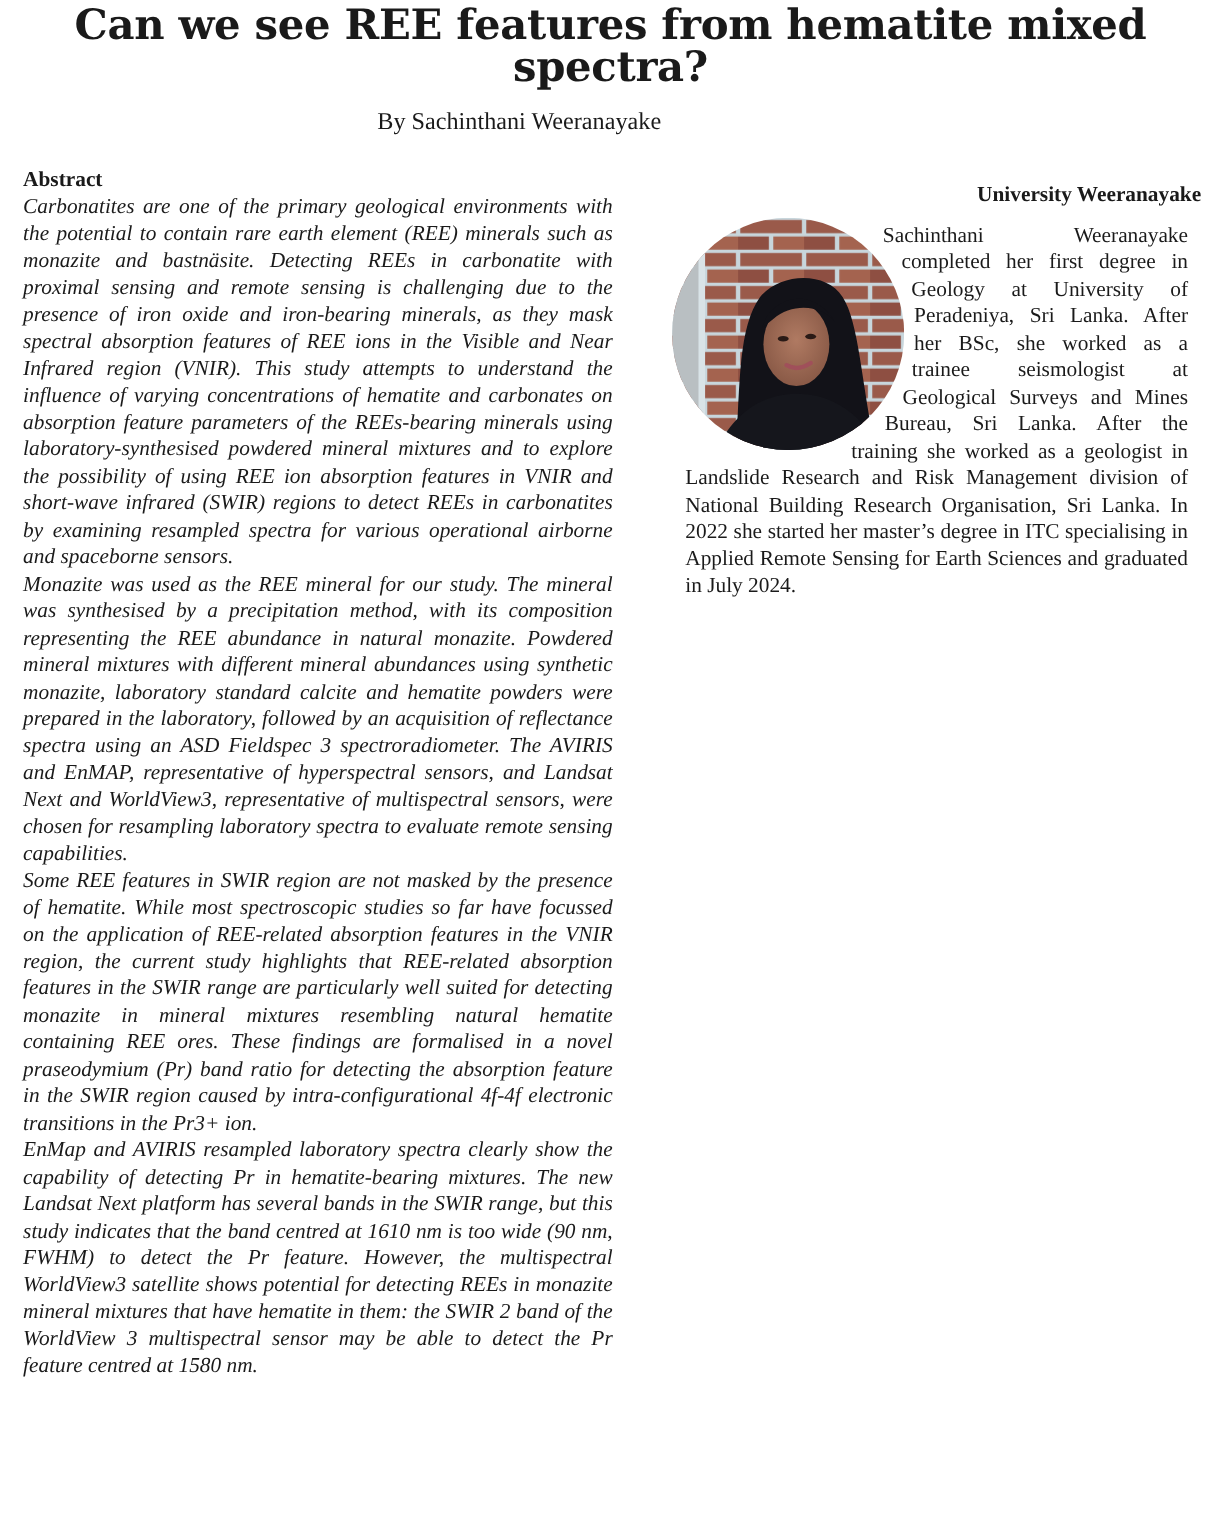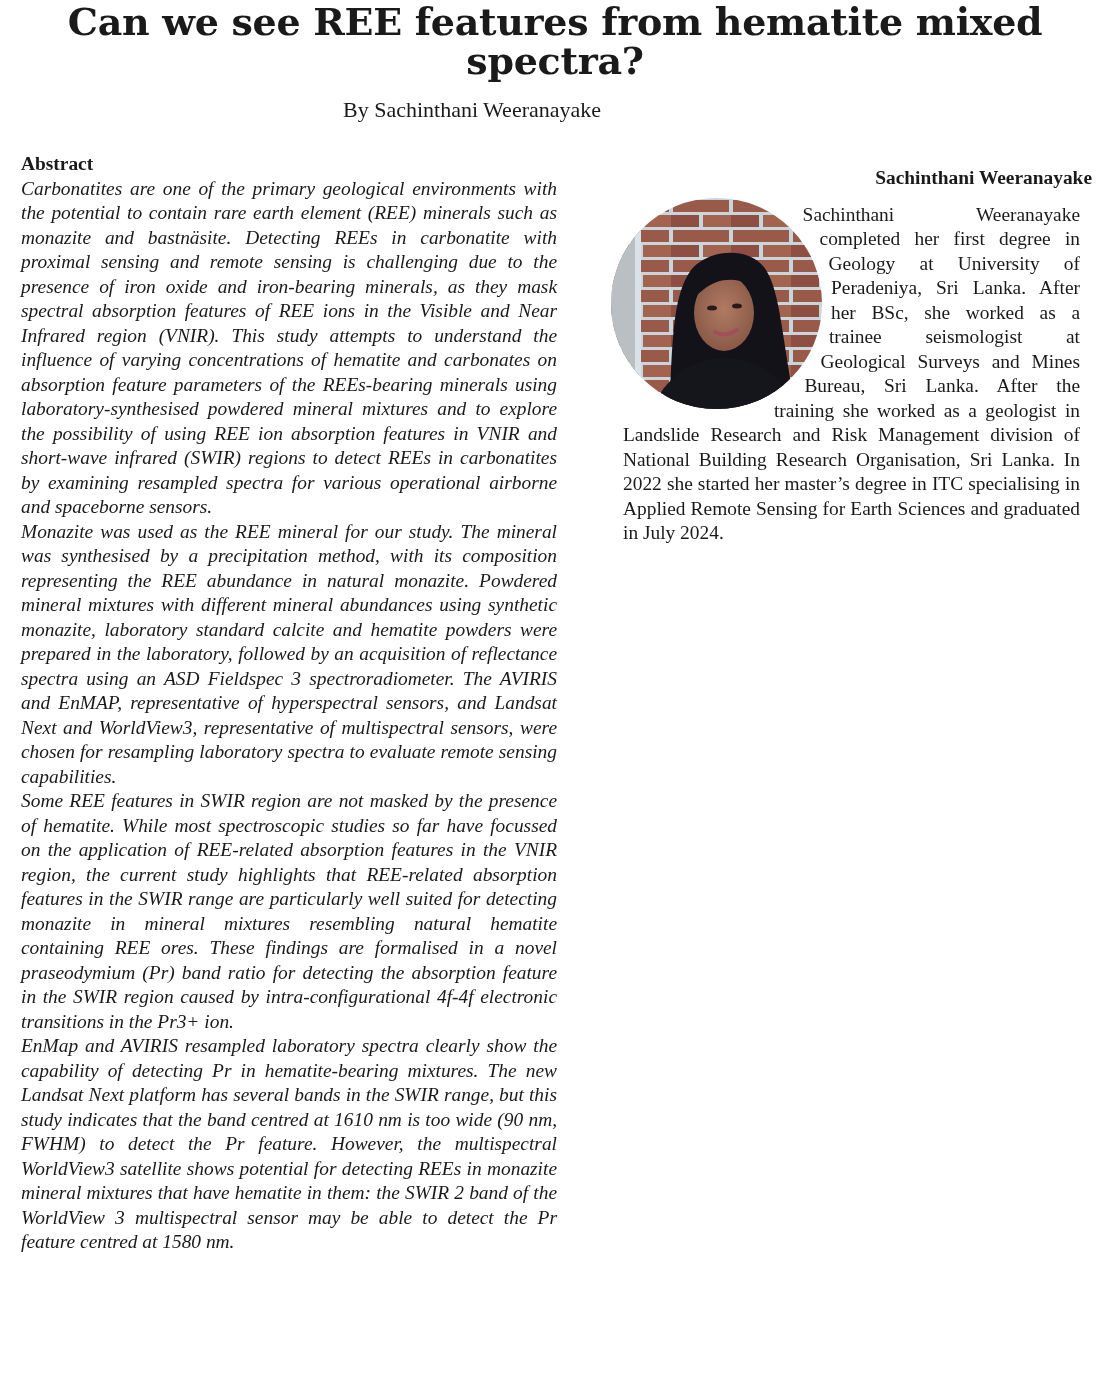--- a/index.html
+++ b/index.html
@@ -33,21 +33,21 @@
 
 <div class="leftcol" lang="en">
   <h2>Abstract</h2>
   <p>Carbonatites are one of the primary geological environments with the potential to contain rare earth element (REE) minerals such as monazite and bastnäsite.  Detecting REEs in carbonatite with proximal sensing and remote sensing is challenging due to the presence of iron oxide and iron-bearing minerals, as they mask spectral absorption features of REE ions in the Visible and Near Infrared region (VNIR). This study attempts to understand the influence of varying concentrations of hematite and carbonates on absorption feature parameters of the REEs-bearing minerals using laboratory-synthesised powdered mineral mixtures and to explore the possibility of using REE ion absorption features in VNIR and short-wave infrared (SWIR) regions to detect REEs in carbonatites by examining resampled spectra for various operational airborne and spaceborne sensors.</p>
   <p>Monazite was used as the REE mineral for our study.  The mineral was synthesised by a precipitation method, with its composition representing the REE abundance in natural monazite. Powdered mineral mixtures with different mineral abundances using synthetic monazite, laboratory standard calcite and hematite powders were prepared in the laboratory, followed by an acquisition of reflectance spectra using an ASD Fieldspec 3 spectroradiometer.  The AVIRIS and EnMAP, representative of hyperspectral sensors, and Landsat Next and WorldView3, representative of multispectral sensors, were chosen for resampling laboratory spectra to evaluate remote sensing capabilities.</p>
   <p>Some REE features in SWIR region are not masked by the presence of hematite.  While most spectroscopic studies so far have focussed on the application of REE-related absorption features in the VNIR region, the current study highlights that REE-related absorption features in the SWIR range are particularly well suited for detecting monazite in mineral mixtures resembling natural hematite containing REE ores.  These findings are formalised in a novel praseodymium (Pr) band ratio for detecting the absorption feature in the SWIR region caused by intra-configurational 4f-4f electronic transitions in the Pr3+ ion.</p>
   <p>EnMap and AVIRIS resampled laboratory spectra clearly show the capability of detecting Pr in hematite-bearing mixtures.  The new Landsat Next platform has several bands in the SWIR range, but this study indicates that the band centred at 1610 nm is too wide (90 nm, FWHM) to detect the Pr feature.  However, the multispectral WorldView3 satellite shows potential for detecting REEs in monazite mineral mixtures that have hematite in them:  the SWIR 2 band of the WorldView 3 multispectral sensor may be able to detect the Pr feature centred at 1580 nm.</p>
 </div>
 
 <div class="rightcol" lang="en">
-  <h3>Sachinthani Weeranayake</h3>
+  <h3>University Weeranayake</h3>
   <div class="photo" title="Portrait of Sachinthani Weeranayake in front of a brick wall">
     <svg width="211" height="211" viewBox="0 0 211 211">
       <defs>
         <pattern id="bricks" width="60" height="30" patternUnits="userSpaceOnUse">
           <rect width="60" height="30" fill="#c8d6dc"></rect>
           <rect x="2" y="2" width="56" height="12" fill="#9a5a4a"></rect>
           <rect x="-28" y="17" width="56" height="12" fill="#8e4f42"></rect>
           <rect x="32" y="17" width="56" height="12" fill="#a4634f"></rect>
         </pattern>
         <radialGradient id="skin" cx="50%" cy="45%" r="55%">

